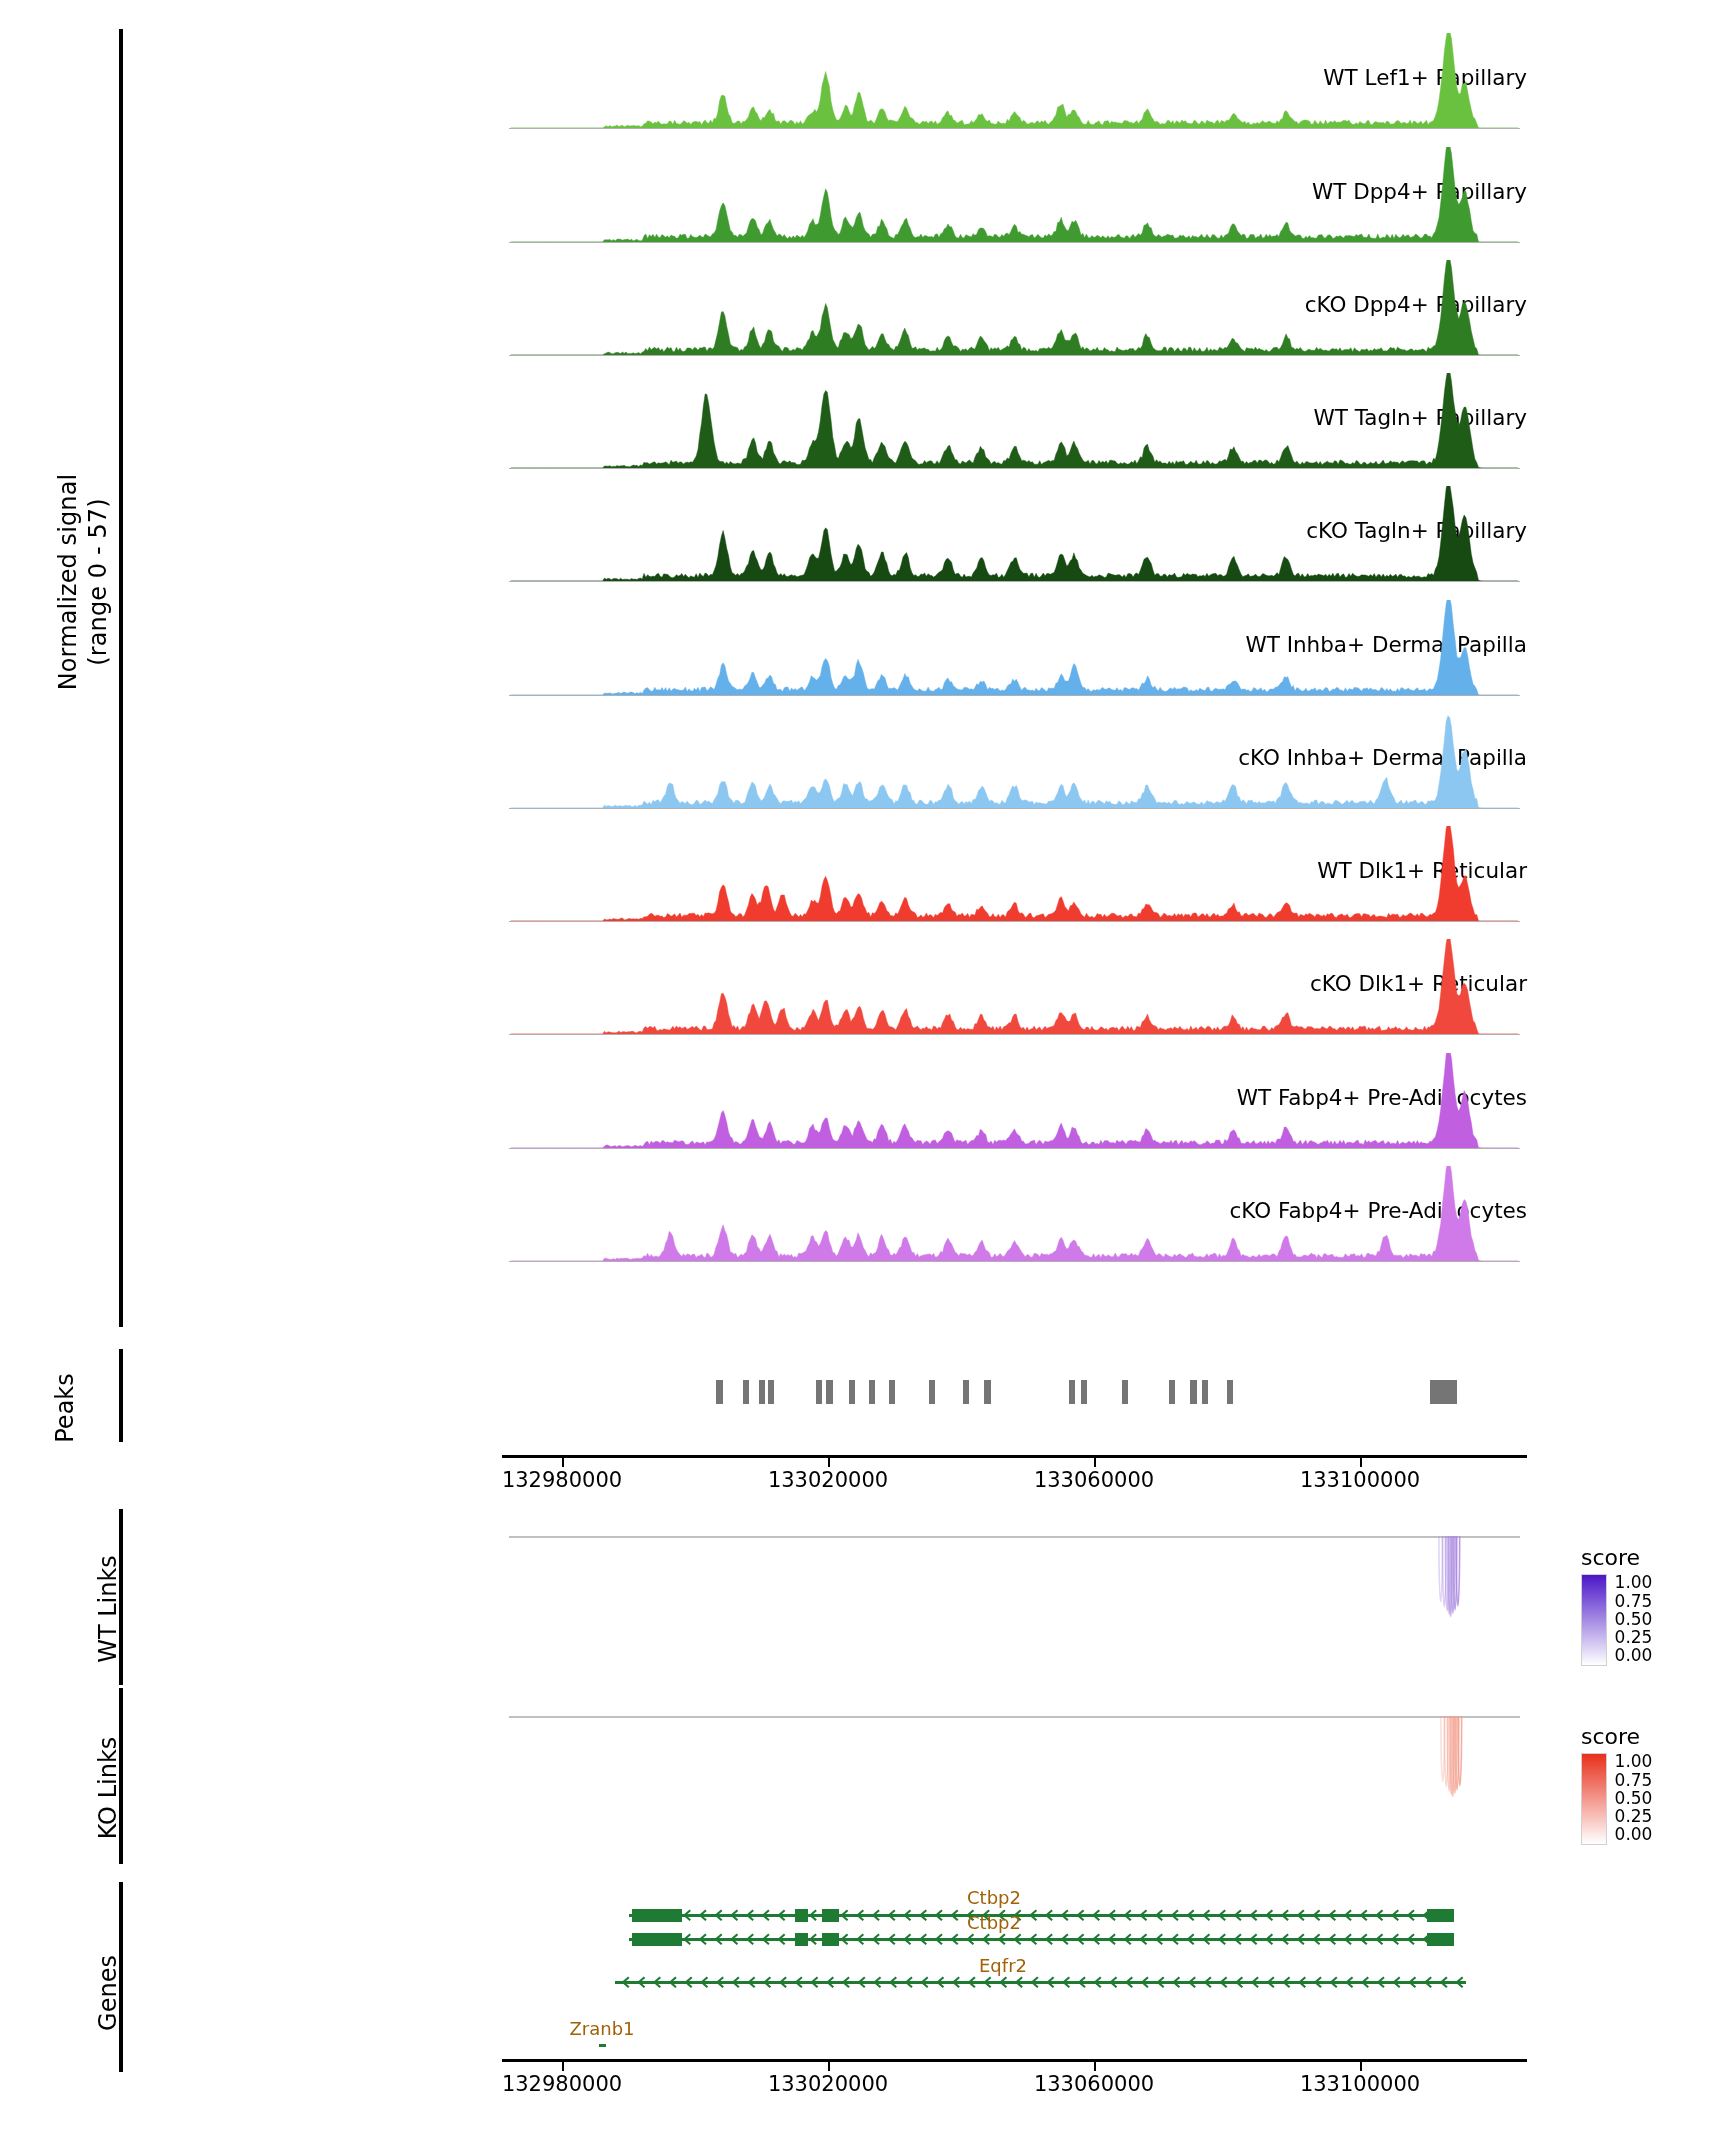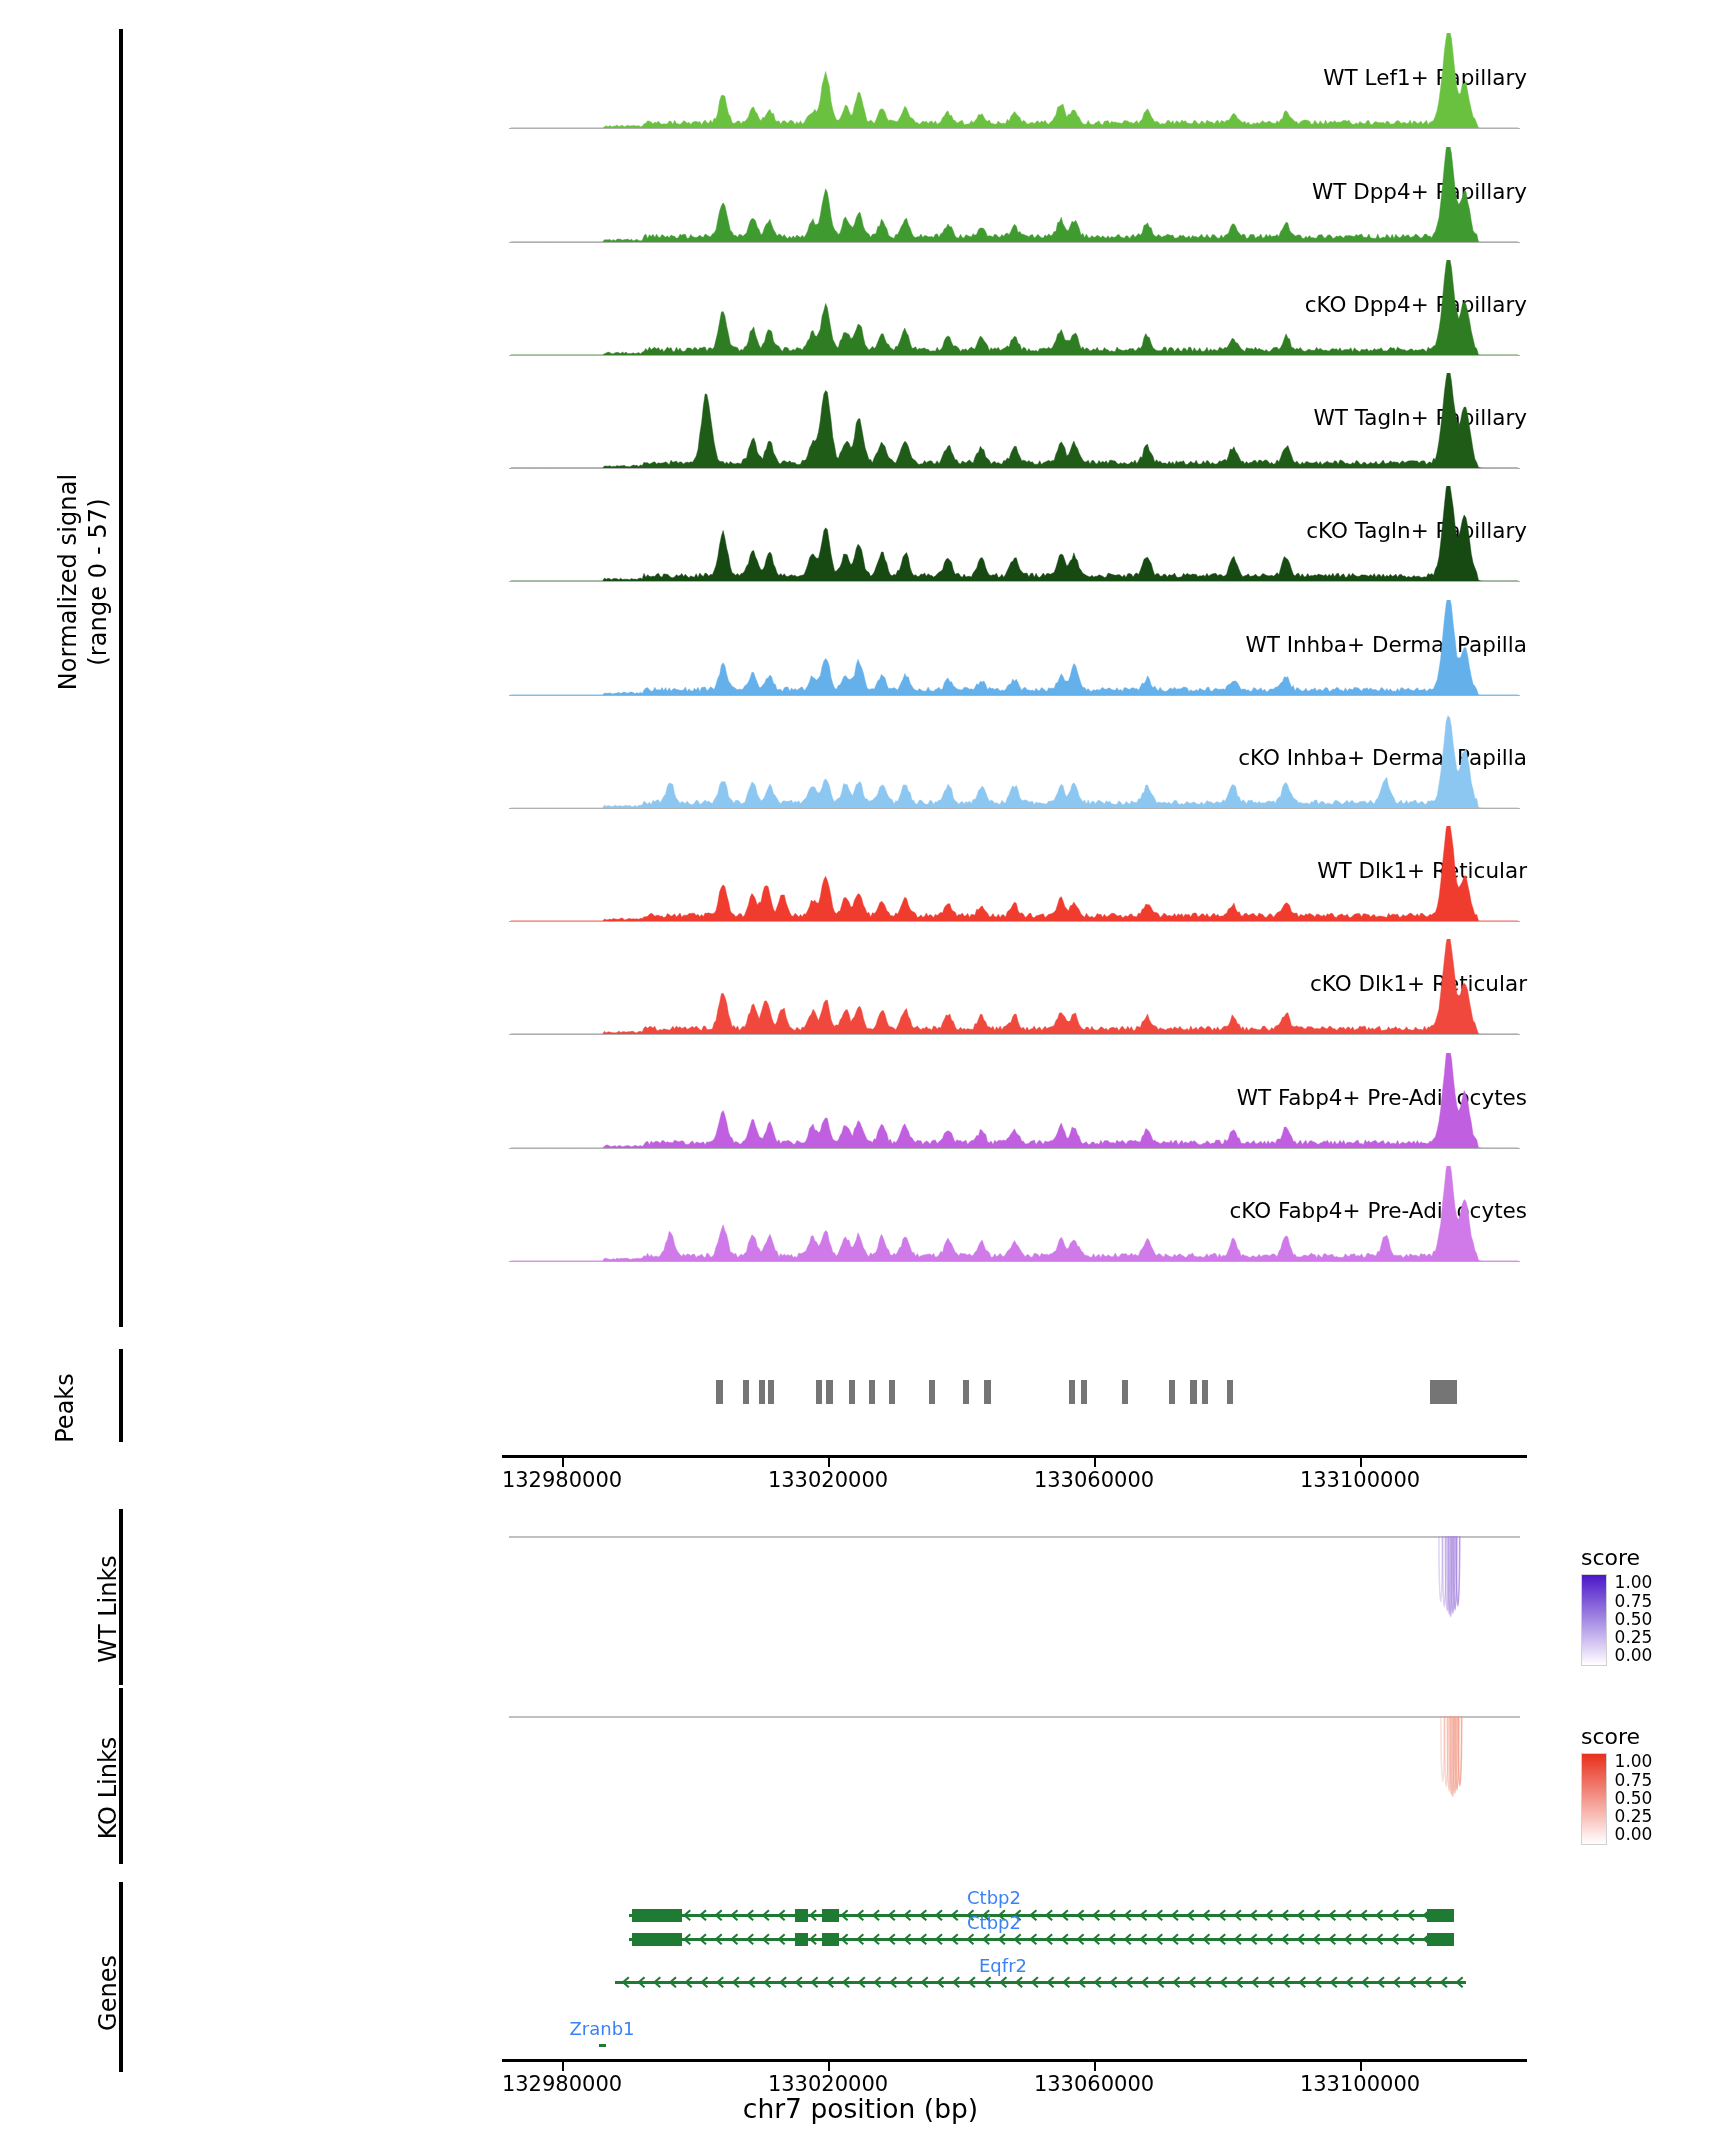--- a/index.html
+++ b/index.html
@@ -58,21 +58,21 @@
   .legend{position:absolute;width:172px;}
   .legend-title{font-size:22px;margin-bottom:4.3px;}
   .legend-row{display:flex;align-items:flex-start;}
   .legend-bar{width:24.4px;height:90px;margin-right:7.2px;}
   .legend-ticks{display:flex;flex-direction:column;justify-content:space-between;height:90px;font-size:17px;}
   .legend-ticks span{line-height:1;}
 
   
   .gene-row{position:absolute;height:18.6px;}
   .gene-line{position:absolute;top:8px;left:0;right:0;height:2.9px;background:#1f7a33;}
-  .gene-name{position:absolute;font-size:18px;color:#3b82f6;white-space:nowrap;transform:translateX(-50%);}
+  .gene-name{position:absolute;font-size:18px;color:#a16207;white-space:nowrap;transform:translateX(-50%);}
   .gene-arrows{position:absolute;left:0;top:0;width:100%;height:18.6px;}
   .exon{position:absolute;background:#1f7a33;}
 
   .xlabel{position:absolute;width:100%;text-align:center;font-size:26.5px;}
 </style>
 </head>
 <body>
 
 <div class="root">
 
@@ -478,15 +478,14 @@
       <div class="tick" style="left: 562px; top: 2062px;"></div>
       <div class="tick-label" style="left: 562px; top: 2072px;">132980000</div>
       <div class="tick" style="left: 828px; top: 2062px;"></div>
       <div class="tick-label" style="left: 828px; top: 2072px;">133020000</div>
       <div class="tick" style="left: 1094px; top: 2062px;"></div>
       <div class="tick-label" style="left: 1094px; top: 2072px;">133060000</div>
       <div class="tick" style="left: 1360px; top: 2062px;"></div>
       <div class="tick-label" style="left: 1360px; top: 2072px;">133100000</div>
     </div>
 
-  <div class="xlabel" style="top:2093px;">chr7 position (bp)</div>
 </div>
 
 
 </body></html>

